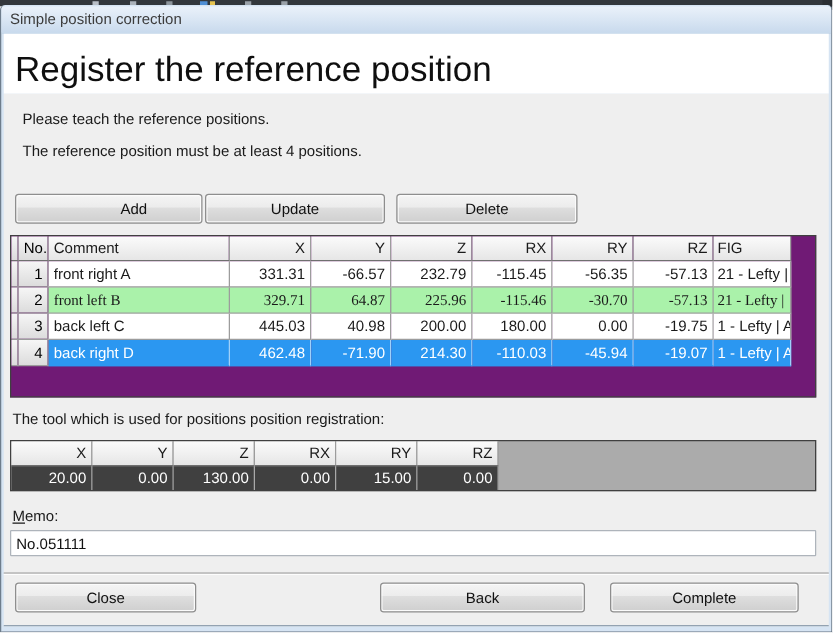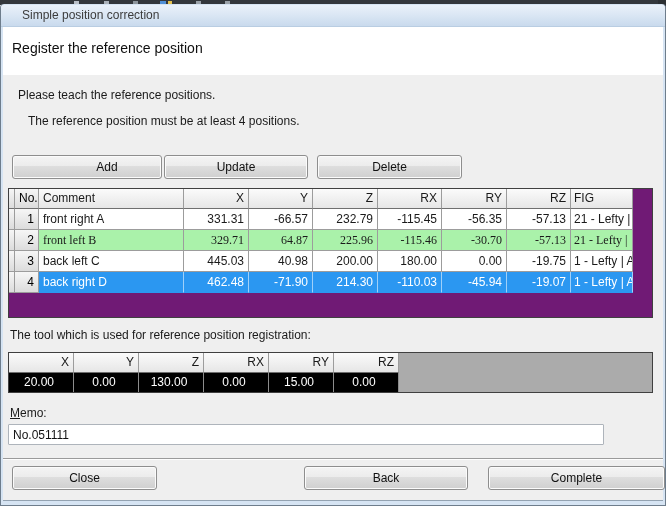--- a/index.html
+++ b/index.html
@@ -10,27 +10,27 @@
   
   .top-strip { position:absolute; left:0; top:0; width:666px; height:5px; background:#33373c; }
   .top-strip .ic { position:absolute; top:1px; height:4px; }
 
   
   .frame { position:absolute; left:0; top:4px; width:666px; height:502px;
            background:#d6e4f3; border:1px solid #6e7d8c; border-top:none; border-radius:4px 4px 0 0; }
   .titlebar { position:absolute; left:1px; top:5px; width:664px; height:22px;
               background:linear-gradient(#eaf1fa, #d8e5f3 55%, #c9daed);
               border-radius:3px 3px 0 0; border-bottom:1px solid #b9cde2;
-              line-height:21px; padding-left:21px; color:#3c3c3c; font-size:12px; }
+              line-height:21px; padding-left:7px; color:#3c3c3c; font-size:12px; }
   .white-band { position:absolute; left:3px; top:27px; width:660px; height:48px; background:#ffffff; }
-  .page-title { position:absolute; left:12px; top:40px; font-size:14px; color:#0f0f0f; letter-spacing:0; }
+  .page-title { position:absolute; left:12px; top:40px; font-size:28px; color:#0f0f0f; letter-spacing:0; }
   .body-area { position:absolute; left:3px; top:75px; width:660px; height:426px; background:#efefef; border-bottom:1px solid #93a2b1; }
 
   .instr1 { position:absolute; left:18px; top:88px; }
-  .instr2 { position:absolute; left:28px; top:114px; }
+  .instr2 { position:absolute; left:18px; top:114px; }
 
   .btn { position:absolute; height:24px; border:1px solid #8e8e8e; border-radius:3px;
          background:linear-gradient(#f4f4f4 0%, #ececec 45%, #dedede 46%, #cfcfcf 100%);
          box-shadow:inset 0 0 0 1px #fbfbfb; text-align:center; line-height:22px; font-size:12px;
          color:#111; cursor:default; }
   .btn-add { left:12px; top:155px; width:150px;padding-left:40px; }
   .btn-update { left:164px; top:155px; width:144px; }
   .btn-delete { left:317px; top:155px; width:145px; }
 
   
@@ -50,33 +50,33 @@
   .c-fig { width:62px; text-align:left; padding-left:3px; }
   .grow-head .c-no,.grow-head .c-comment { text-align:left; padding-left:4px; }
   .row-green .cell:not(.rowhead) { background:#aaf2aa;font-family:Liberation Serif, serif; }
   .row-selected .cell:not(.rowhead) { background:#2b97f1; color:#fff; border-right-color:rgba(255,255,255,.55); border-bottom-color:#2b97f1; }
 
   
   .tool-label { position:absolute; left:10px; top:328px; }
   .tgrid { position:absolute; left:8px; top:352px; width:645px; height:41px;
            border:1px solid #404040; background:#ababab; overflow:hidden; }
   .t-col { width:65px; text-align:right; padding-right:4px; }
-  .trow-vals .cell { background:#000000; color:#fff; border-right-color:rgba(255,255,255,.55); border-bottom-color:#2b97f1;text-align:center; }
+  .trow-vals .cell { background:#404040; color:#fff; border-right-color:rgba(255,255,255,.55); border-bottom-color:#2b97f1; }
 
   .memo-label { position:absolute; left:10px; top:406px; }
   .memo-label u { text-decoration:underline; }
-  .memo-input { position:absolute; left:8px; top:424px; width:596px; height:21px;
+  .memo-input { position:absolute; left:8px; top:424px; width:645px; height:21px;
                 border:1px solid #aeb4bb; border-radius:1px; background:#fff; padding:0 4px;
                 font-family:"Liberation Sans","DejaVu Sans",sans-serif; font-size:12px; color:#111; }
 
   .divider { position:absolute; left:3px; top:458px; width:660px; height:2px;
              border-top:1px solid #9a9a9a; border-bottom:1px solid #fdfdfd; }
   .btn-close { left:12px; top:466px; width:145px; }
   .btn-back { left:304px; top:466px; width:164px; }
-  .btn-complete { left:488px; top:466px; width:177px; }
+  .btn-complete { left:488px; top:466px; width:151px; }
 
   .corner-notch { position:absolute; right:0; top:0; width:8px; height:8px; background:#2b2f33; }
 </style>
 </head>
 <body>
 
 <div id="stage">
 
   <div class="top-strip">
     <span class="ic" style="left:74px;width:5px;background:#b9bfc7;"></span>
@@ -167,21 +167,21 @@
       <div class="cell c-x">462.48</div>
       <div class="cell c-y">-71.90</div>
       <div class="cell c-z">214.30</div>
       <div class="cell c-rx">-110.03</div>
       <div class="cell c-ry">-45.94</div>
       <div class="cell c-rz">-19.07</div>
       <div class="cell c-fig">1 - Lefty | A</div>
     </div>
   </div>
 
-  <div class="tool-label">The tool which is used for reference position registration:</div>
+  <div class="tool-label">The tool which is used for positions position registration:</div>
 
   <div class="tgrid">
     <div class="grow grow-head">
       <div class="cell t-col">X</div>
       <div class="cell t-col">Y</div>
       <div class="cell t-col">Z</div>
       <div class="cell t-col">RX</div>
       <div class="cell t-col">RY</div>
       <div class="cell t-col">RZ</div>
     </div>

